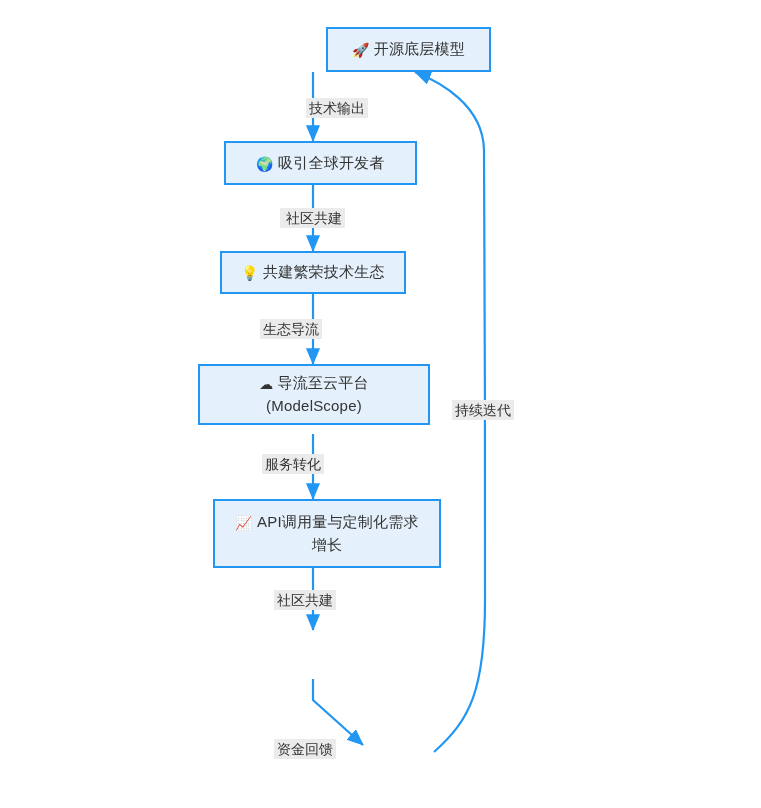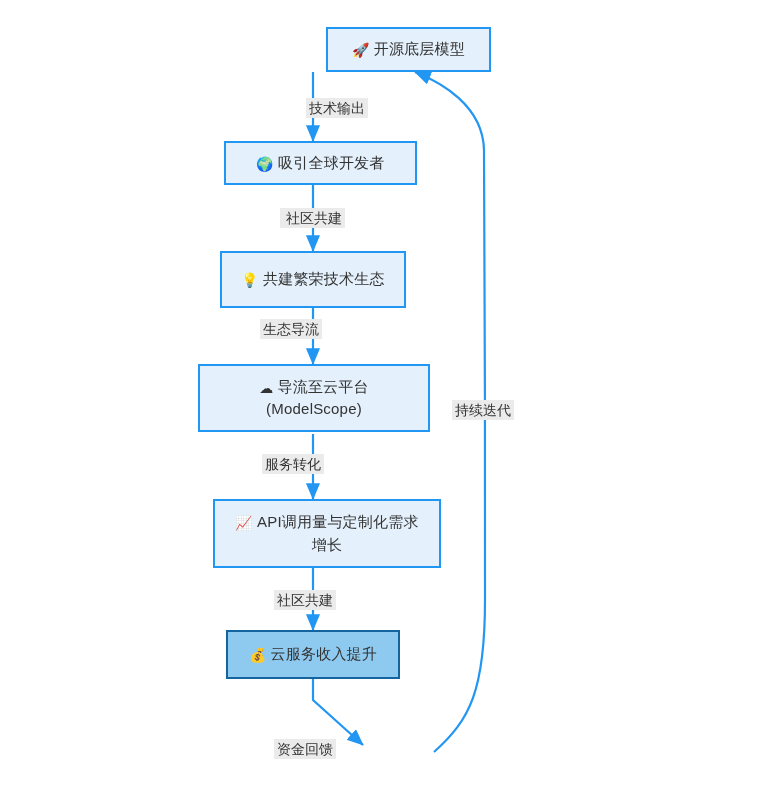--- a/index.html
+++ b/index.html
@@ -96,37 +96,34 @@
   </svg>
 
   <div class="node" style="left:326px; top:27px; width:165px; height:45px;">
     <span class="nodeinner"><span class="emoji">🚀</span><span>开源底层模型</span></span>
   </div>
 
   <div class="node" style="left:224px; top:141px; width:193px; height:44px;">
     <span class="nodeinner"><span class="emoji">🌍</span><span>吸引全球开发者</span></span>
   </div>
 
-  <div class="node" style="left:220px; top:251px; width:186px; height:57px;">
+  <div class="node" style="left:220px; top:251px; width:186px; height:43px;">
     <span class="nodeinner"><span class="emoji">💡</span><span>共建繁荣技术生态</span></span>
   </div>
 
-  <div class="node" style="left:198px; top:364px; width:232px; height:68px;">
+  <div class="node" style="left:198px; top:364px; width:232px; height:61px;">
     <span class="nodeinner"><span class="emoji">☁</span><span>导流至云平台
 (ModelScope)</span></span>
   </div>
 
   <div class="node" style="left:213px; top:499px; width:228px; height:69px;">
     <span class="nodeinner"><span class="emoji">📈</span><span>API调用量与定制化需求
 增长</span></span>
   </div>
 
-  <div class="node accent" style="left:226px; top:630px; width:174px; height:49px;">
-    <span class="nodeinner"><span class="emoji">💰</span><span>云服务收入提升</span></span>
-  </div>
 
 
   <div class="edge-label" style="left:274px; top:98px;margin-left:32px;">技术输出</div>
   <div class="edge-label" style="left:280px; top:208px;padding-left:6px;">社区共建</div>
   <div class="edge-label" style="left:260px; top:319px;">生态导流</div>
   <div class="edge-label" style="left:262px; top:454px;">服务转化</div>
   <div class="edge-label" style="left:274px; top:590px;">社区共建</div>
   <div class="edge-label" style="left:274px; top:700px;margin-top:39px;">资金回馈</div>
   <div class="edge-label" style="left:452px; top:400px;">持续迭代</div>
 

